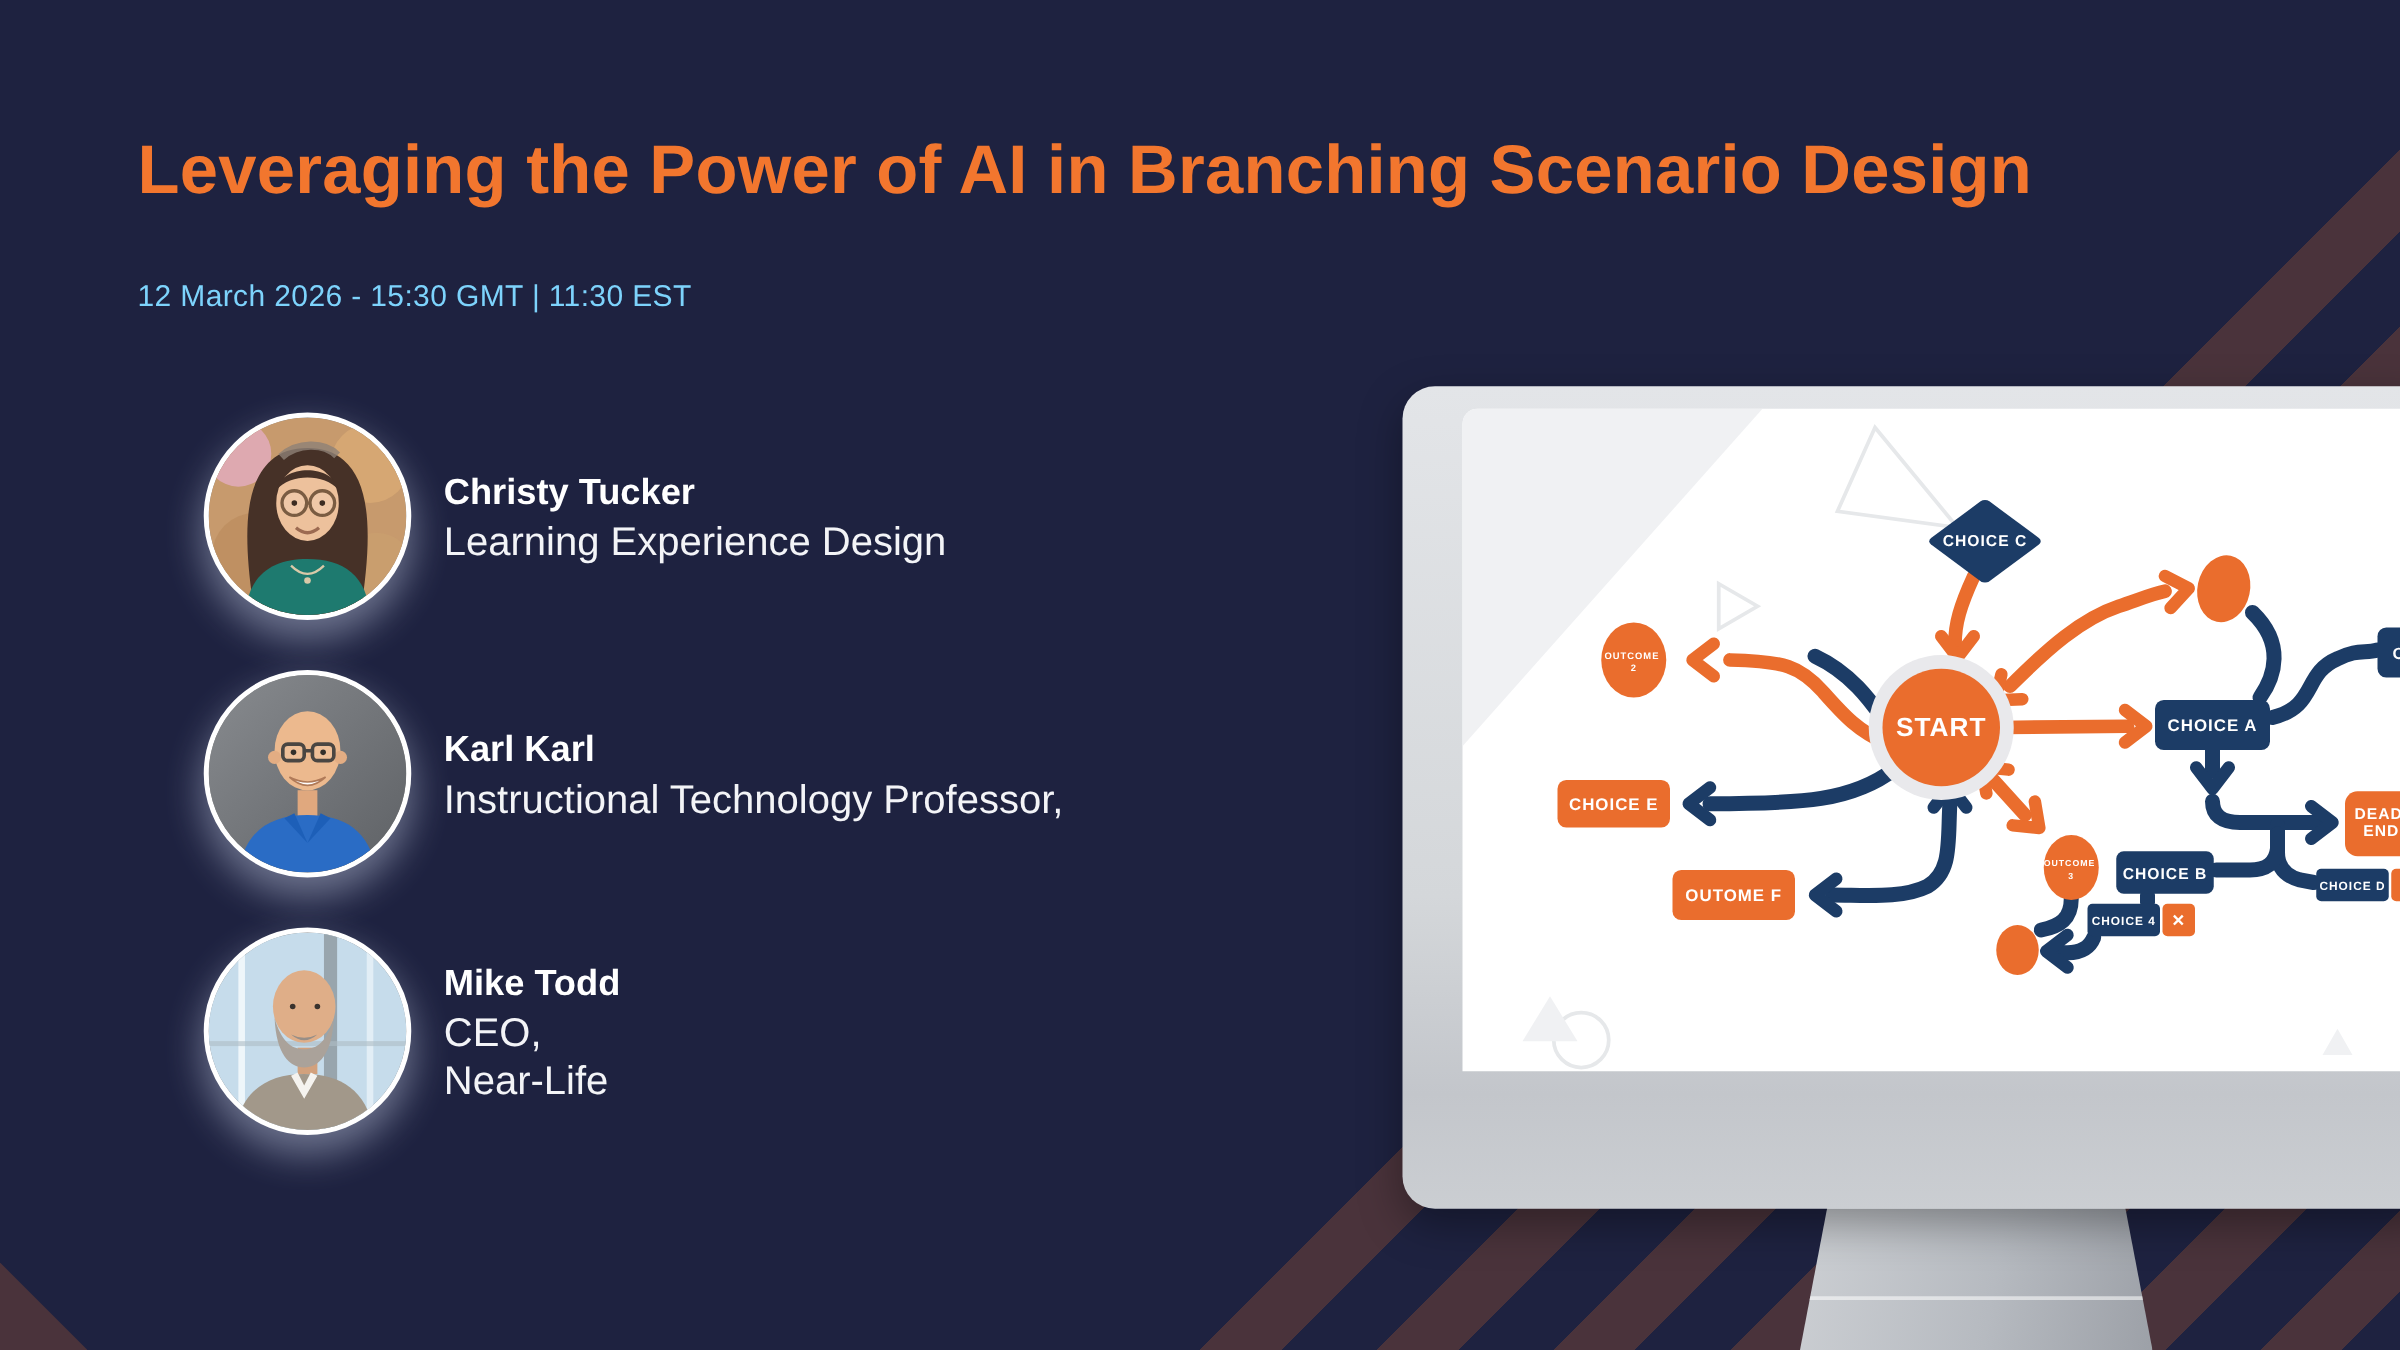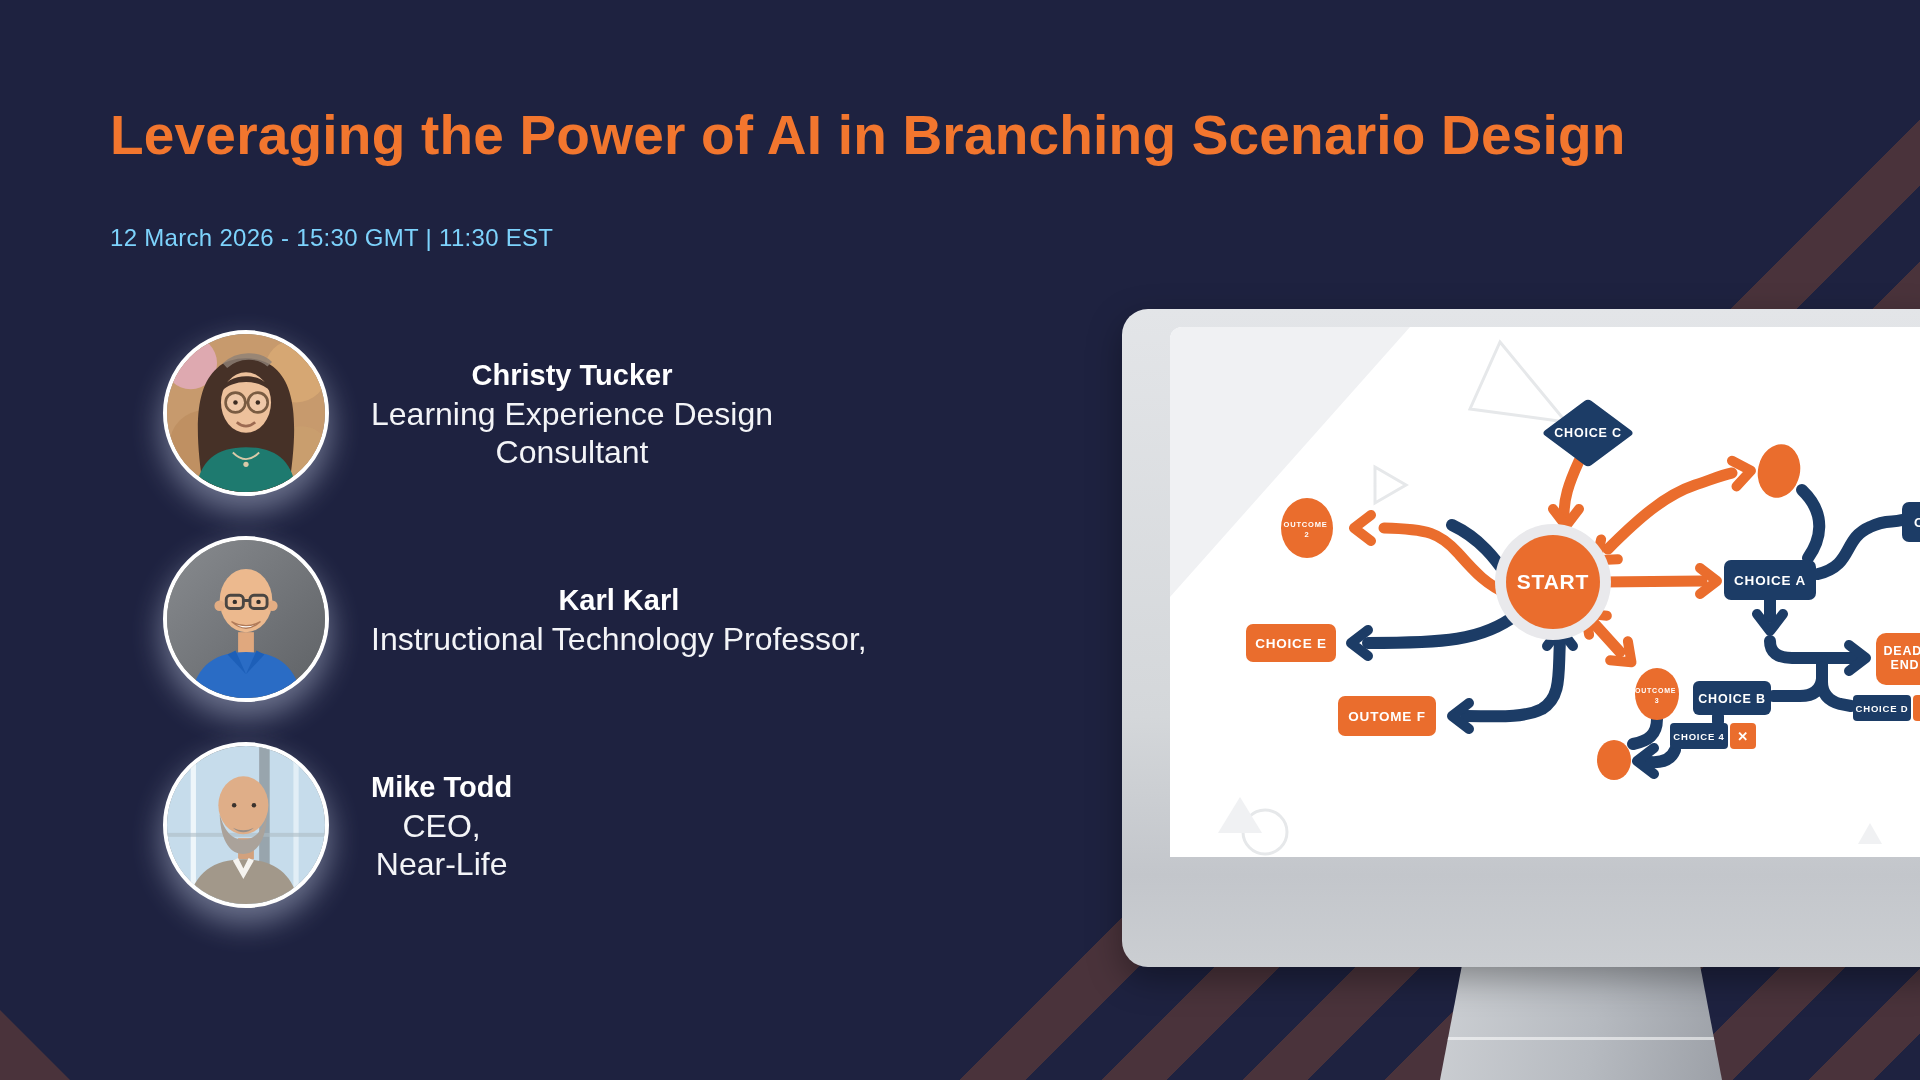--- a/index.html
+++ b/index.html
@@ -11,21 +11,21 @@
   
   .title{
     position:absolute;left:110px;top:104px;width:1560px;
     color:#f2762e;font-size:55px;font-weight:700;line-height:62px;letter-spacing:.2px;
   }
   .datetime{
     position:absolute;left:110px;top:224px;
     color:#7dd3fc;font-size:24px;font-weight:400;letter-spacing:.3px;
   }
   .speakers{position:absolute;left:163px;top:330px;}
-  .speaker-row{display:flex;align-items:center;gap:42px;margin-bottom:40px;height:166px;text-align:center;}
+  .speaker-row{display:flex;align-items:center;gap:26px;margin-bottom:40px;height:166px;}
   .avatar{
     width:166px;height:166px;border-radius:50%;
     border:4px solid #ffffff;box-sizing:border-box;
     overflow:hidden;flex:0 0 auto;
     box-shadow:0 14px 30px 2px rgba(205,212,235,.45);
     background:#888;
   }
   .avatar svg{display:block;width:100%;height:100%;}
   .speaker-text{color:#fff;}
   .speaker-name{font-size:29px;font-weight:700;line-height:40px;color:#ffffff;}
@@ -104,21 +104,20 @@
           <circle cx="69" cy="52" r="1.7" fill="#3c2c22"></circle>
           <path d="M53,67 Q60,73 67,67" stroke="#9c6a51" stroke-width="2" fill="none"></path>
           <path d="M22,120 C24,96 38,86 60,86 C82,86 96,96 98,120 Z" fill="#1e7a6f"></path>
           <path d="M50,90 Q60,100 70,90" stroke="#d9c9a8" stroke-width="1.4" fill="none"></path>
           <circle cx="60" cy="99" r="2" fill="#d9c9a8"></circle>
         </svg>
       </div>
       <div class="speaker-text">
         <div class="speaker-name">Christy Tucker</div>
         <div class="speaker-role">Learning Experience Design</div>
-        <div class="speaker-role">Consultant</div>
       </div>
     </div>
 
     <div class="speaker-row">
       <div class="avatar">
         <svg viewBox="0 0 120 120">
           <defs>
             <linearGradient id="kbg" x1="0" y1="0" x2="1" y2="1">
               <stop offset="0" stop-color="#888b8f"></stop>
                 <stop offset="1" stop-color="#5e6165"></stop>

